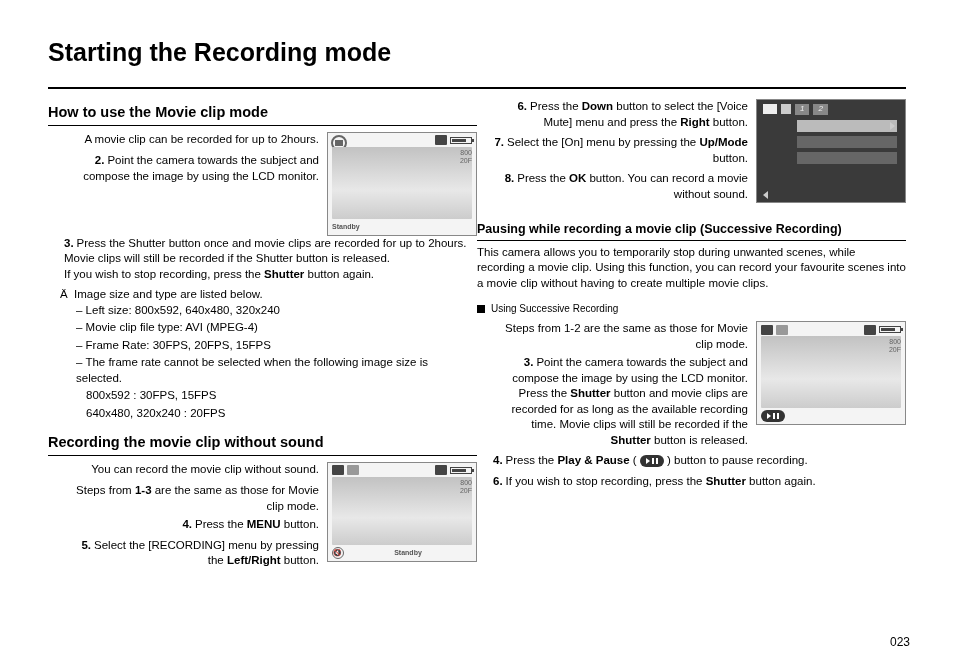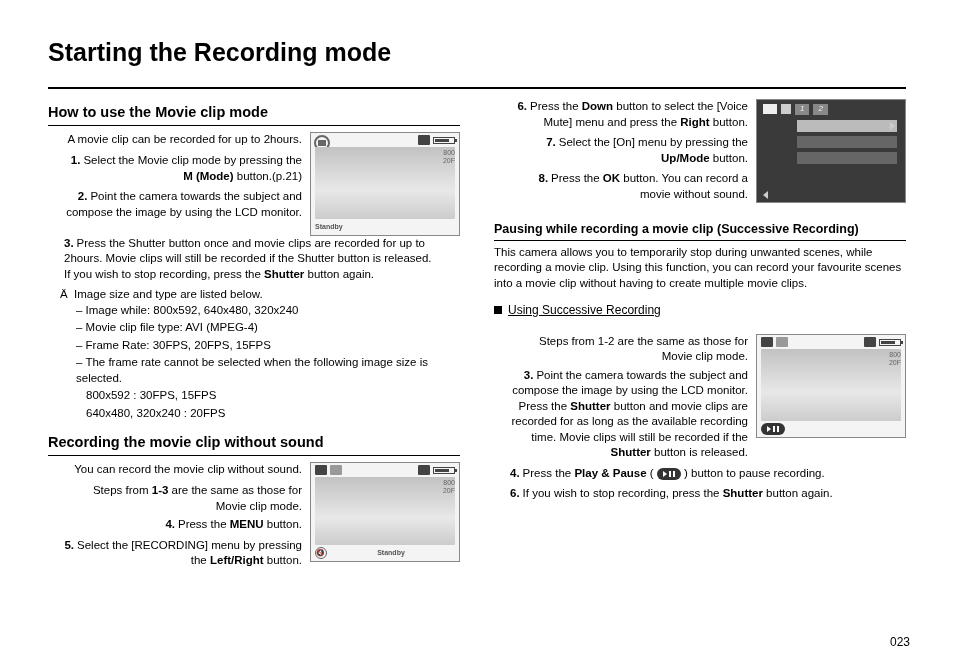--- a/index.html
+++ b/index.html
@@ -12,21 +12,21 @@
     color: #000;
     position: relative;
   }
   .page-title {
     font-size: 25px;
     font-weight: bold;
     border-bottom: 2px solid #000;
     padding-bottom: 20px;
     margin-bottom: 10px;
   }
-  .columns { display: flex; gap: 34px; }
+  .columns { display: flex; }
   .col { flex: 1; font-size: 11.5px; line-height: 1.35; }
   .section-title {
     font-size: 14.5px;
     font-weight: bold;
     border-bottom: 1px solid #000;
     padding-bottom: 2px;
     margin-top: 4px;
     margin-bottom: 6px;
   }
   .sub-title {
@@ -77,21 +77,21 @@
   .menu-row .tri-r { position:absolute; right:2px; top:2px; width:0; height:0; border-top:4px solid transparent; border-bottom:4px solid transparent; border-left:5px solid #ccc;}
   .menu-footer { position:absolute; bottom:3px; left:6px; right:6px; display:flex; justify-content:space-between;}
   .menu-footer .tri-l { width:0;height:0;border-top:4px solid transparent;border-bottom:4px solid transparent;border-right:5px solid #ccc;}
   .bold { font-weight:bold;}
   .para { margin-bottom:6px; }
   .pause-icon { display:inline-block; width:24px; height:12px; background:#333; border-radius:6px; position:relative; vertical-align:middle;}
   .pause-icon::before { content:""; position:absolute; left:6px; top:3px; width:0; height:0; border-top:3px solid transparent; border-bottom:3px solid transparent; border-left:4px solid #fff;}
   .pause-icon::after { content:""; position:absolute; right:6px; top:3px; width:2px; height:6px; border-left:2px solid #fff; border-right:2px solid #fff; box-sizing:content-box;}
   .pgnum { position:absolute; bottom:16px; right:44px; font-size:12px;}
   .bullet-sq { display:inline-block; width:8px; height:8px; background:#000; margin-right:6px; vertical-align:middle;}
-  .sub-heading { font-size:12px; margin-bottom:16px;text-decoration:underline;}
+  .sub-heading { font-size:10px; margin-bottom:6px;}
   .wrap-left { overflow:hidden;text-align:right; }
   .cam-circle { position:absolute; top:2px; left:3px; width:16px; height:16px; border:2px solid #666; border-radius:50%; display:flex;align-items:center;justify-content:center;}
   .cam-circle .inner { width:8px;height:6px;background:#666;}
 </style>
 </head>
 <body>
 
 <div class="page-title">Starting the Recording mode</div>
 
 <div class="columns">
@@ -119,30 +119,29 @@
         <div>20F</div>
       </div>
       <div class="bottom-row">
         <span class="label-standby">Standby</span>
       </div>
     </div>
 
     <div class="wrap-left">
       <div class="para">A movie clip can be recorded for up to 2hours.</div>
       <ol>
-        <li><span class="num">1.</span><span>Select the Movie clip mode by pressing the </span><span class="bold">M (Mode)</span><span> button.(p.21)</span></li>
         <li><span class="num">2.</span><span>Point the camera towards the subject and compose the image by using the LCD monitor.</span></li>
       </ol>
     </div>
     <ol style="clear:both; margin-top:4px;">
       <li><span class="num">3.</span><span style="white-space:pre-line">Press the Shutter button once and movie clips are recorded for up to 2hours. Movie clips will still be recorded if the Shutter button is released.
 If you wish to stop recording, press the </span><span class="bold">Shutter</span><span> button again.</span></li>
     </ol>
     <div class="note-star">Ä&nbsp;&nbsp;<span>Image size and type are listed below.</span></div>
-    <div class="indent2">– Image while: 800x592, 640x480, 320x240</div>
+    <div class="indent2">– Left size: 800x592, 640x480, 320x240</div>
     <div class="indent2">– Movie clip file type: AVI (MPEG-4)</div>
     <div class="indent2">– Frame Rate: 30FPS, 20FPS, 15FPS</div>
     <div class="indent2">– The frame rate cannot be selected when the following image size is selected.</div>
     <div class="indent2" style="padding-left:38px">800x592 : 30FPS, 15FPS</div>
     <div class="indent2" style="padding-left:38px">640x480, 320x240 : 20FPS</div>
 
     <div class="section-title" style="margin-top:12px">Recording the movie clip without sound</div>
 
     <div class="floatbox small">
       <div class="top-row">

